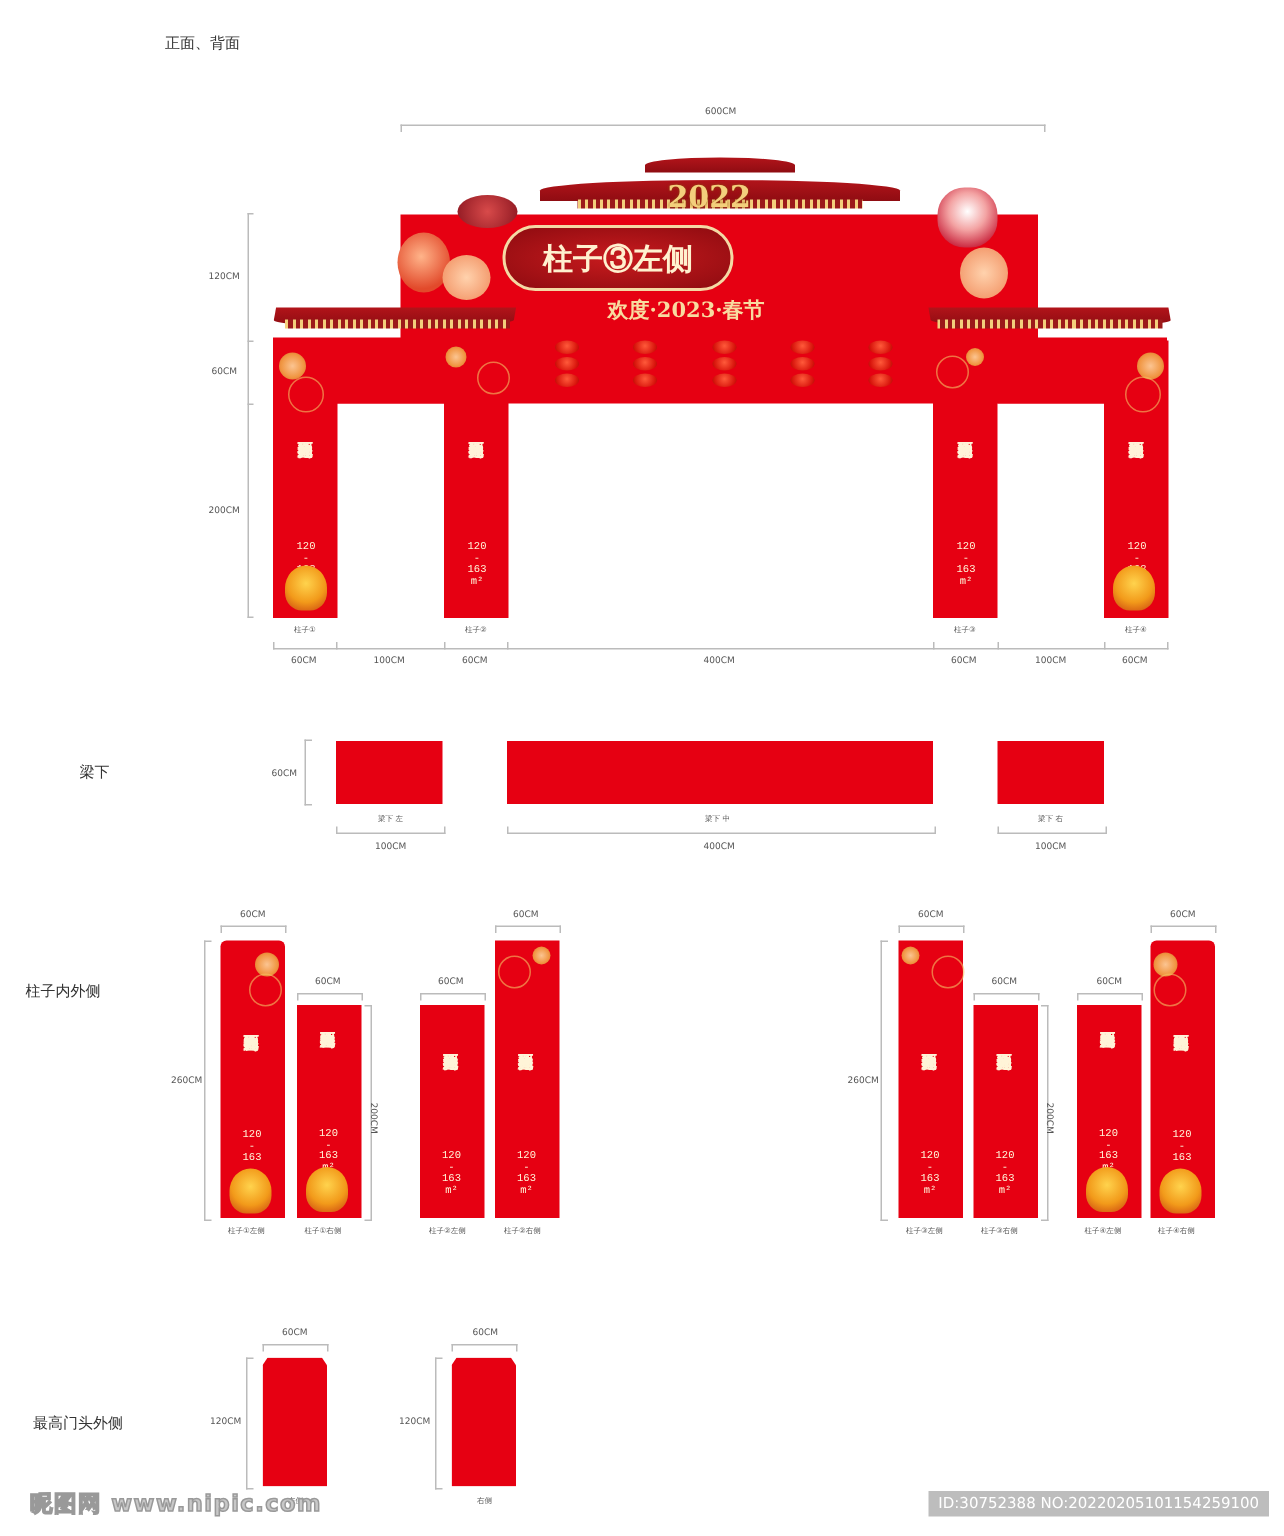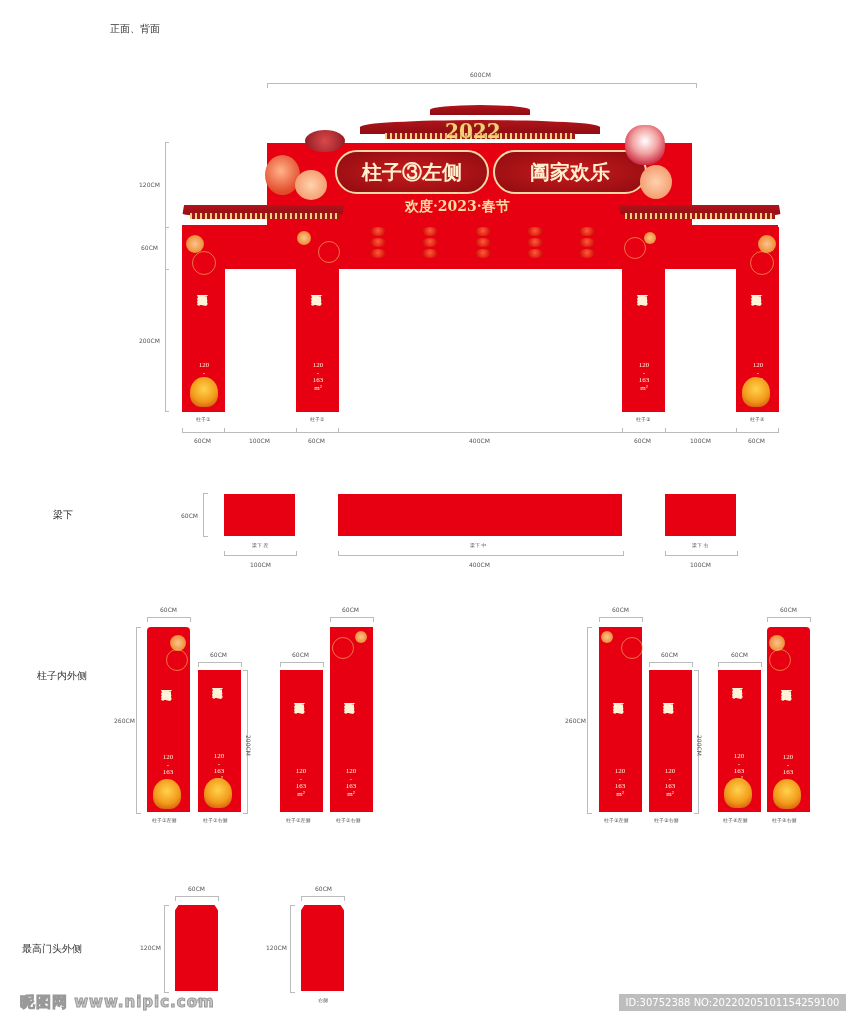--- a/index.html
+++ b/index.html
@@ -12,21 +12,21 @@
   .red { background:#e60012; }
   .hline { border-top:1px solid #bbb; height:0; }
   .vline { border-left:1px solid #bbb; width:0; }
   .bracket-h { border:1px solid #bbb; border-bottom:none; height:4px; }
   .bracket-hb { border:1px solid #bbb; border-top:none; height:4px; }
   .bracket-v { border:1px solid #bbb; border-right:none; width:4px; }
   .bracket-vr { border:1px solid #bbb; border-left:none; width:4px; }
   .vtext { writing-mode: vertical-rl; text-orientation: upright; color:#fff4d8;
            font-family:"DejaVu Serif","Liberation Serif",serif; font-weight:bold;
            font-size:10px; letter-spacing:0px; line-height:1; }
-  .num { font-family:Liberation Serif, serif; color:#fff4d8; font-size:7px; text-align:center; line-height:1.1; }
+  .num { font-family:Liberation Mono, monospace; color:#fff4d8; font-size:7px; text-align:center; line-height:1.1; }
   .flower { border-radius:50%; background:radial-gradient(circle,#ffe7a8 0%,#f2b04a 60%,#c9762a 100%); opacity:.85; }
   .flower2 { border-radius:50%; border:1px solid #f5c064; opacity:.6; }
   .tiger { border-radius:50% 50% 40% 40%; background:radial-gradient(circle at 50% 40%,#ffd34d 0%,#f29a1a 55%,#c8400f 100%); }
   .lantern { width:16px; height:9px; border-radius:50%; background:radial-gradient(circle at 50% 40%,#ff5a3a 0%,#d8150c 70%,#a80a08 100%); }
   .roof { background:linear-gradient(#b2141a,#8f0c12); }
   .roof-tiles { background:repeating-linear-gradient(90deg,#f3cf7c 0 2px,#9c1a1a 2px 5px); }
   .plaque { background:radial-gradient(ellipse at center,#c81b1e 0%,#8e0b10 100%);
             border:2px solid #f4d9a4; border-radius:22px; color:#fff1cf;
             font-family:"DejaVu Serif","Liberation Serif",serif; font-weight:bold; text-align:center; }
   .watermark { font-size:15px; color:#c8c8c8; font-weight:bold; letter-spacing:1px;
@@ -60,21 +60,20 @@
   <div class="abs" style="left:270px;top:24px;font-family:'DejaVu Serif',serif;font-weight:bold;font-size:20px;color:#f3cf7c;text-shadow:0 0 2px #8a4b0a;">2022</div>
 
   <div class="abs roof" style="left:8px;top:110px;width:160px;height:12px;border-radius:0 0 30% 30%;transform:skewX(-10deg);"></div>
   <div class="abs roof-tiles" style="left:15px;top:118px;width:150px;height:6px;"></div>
   <div class="abs roof" style="left:445px;top:110px;width:160px;height:12px;border-radius:0 0 30% 30%;transform:skewX(10deg);"></div>
   <div class="abs roof-tiles" style="left:450px;top:118px;width:150px;height:6px;"></div>
 
   <div class="abs red" style="left:7px;top:130px;width:596px;height:44px;"></div>
 
   <div class="abs plaque" style="left:160px;top:55px;width:150px;height:40px;font-size:20px;line-height:40px;">柱子③左侧</div>
-  <div class="abs plaque" style="left:318px;top:55px;width:150px;height:40px;font-size:20px;line-height:40px;">阖家欢乐</div>
 
   <div class="abs" style="left:230px;top:103px;font-family:'DejaVu Serif',serif;font-weight:bold;font-size:14px;color:#f8dba0;">欢度·2023·春节</div>
 
   <div class="abs" style="left:90px;top:60px;width:35px;height:40px;border-radius:50%;background:radial-gradient(circle at 45% 40%,#ffb48a,#e24a2b 70%);"></div>
   <div class="abs" style="left:120px;top:75px;width:32px;height:30px;border-radius:50%;background:radial-gradient(circle,#ffd2ad,#f08a5a);"></div>
   <div class="abs" style="left:130px;top:35px;width:40px;height:22px;border-radius:50%;background:radial-gradient(circle,#d84a4a,#8c1620);"></div>
   <div class="abs" style="left:450px;top:30px;width:40px;height:40px;border-radius:45%;background:radial-gradient(circle at 50% 40%,#ffffff 0%,#f3a3a3 40%,#c8213a 80%);"></div>
   <div class="abs" style="left:465px;top:70px;width:32px;height:34px;border-radius:50%;background:radial-gradient(circle,#ffd2ad,#f08a5a);"></div>
 
   <div class="abs" style="left:195px;top:132px;width:225px;height:40px;display:flex;justify-content:space-between;">
@@ -170,21 +169,21 @@
 <div class="abs cap" style="left:470px;top:542px;">梁下 中</div>
 <div class="abs cap" style="left:692px;top:542px;">梁下 右</div>
 
 <div class="abs bracket-hb" style="left:224px;top:551px;width:71px;"></div>
 <div class="abs bracket-hb" style="left:338px;top:551px;width:284px;"></div>
 <div class="abs bracket-hb" style="left:665px;top:551px;width:71px;"></div>
 <div class="abs dim" style="left:250px;top:561px;">100CM</div>
 <div class="abs dim" style="left:469px;top:561px;">400CM</div>
 <div class="abs dim" style="left:690px;top:561px;">100CM</div>
 
-<div class="abs sec-title" style="left:37px;top:654px;margin-top:15px;">柱子内外侧</div>
+<div class="abs sec-title" style="left:17px;top:654px;">柱子内外侧</div>
 
 <div class="abs dim" style="left:114px;top:717px;">260CM</div>
 <div class="abs bracket-v" style="left:136px;top:627px;height:185px;"></div>
 <div class="abs bracket-vr" style="left:243px;top:670px;height:142px;"></div>
 <div class="abs dim" style="left:252px;top:735px;transform:rotate(90deg);transform-origin:left top;">200CM</div>
 
 <div class="abs dim" style="left:160px;top:606px;">60CM</div>
 <div class="abs bracket-h" style="left:147px;top:617px;width:42px;"></div>
 <div class="abs red" style="left:147px;top:627px;width:43px;height:185px;border-radius:4px 4px 0 0;">
   <div class="abs flower" style="left:23px;top:8px;width:16px;height:16px;"></div>

